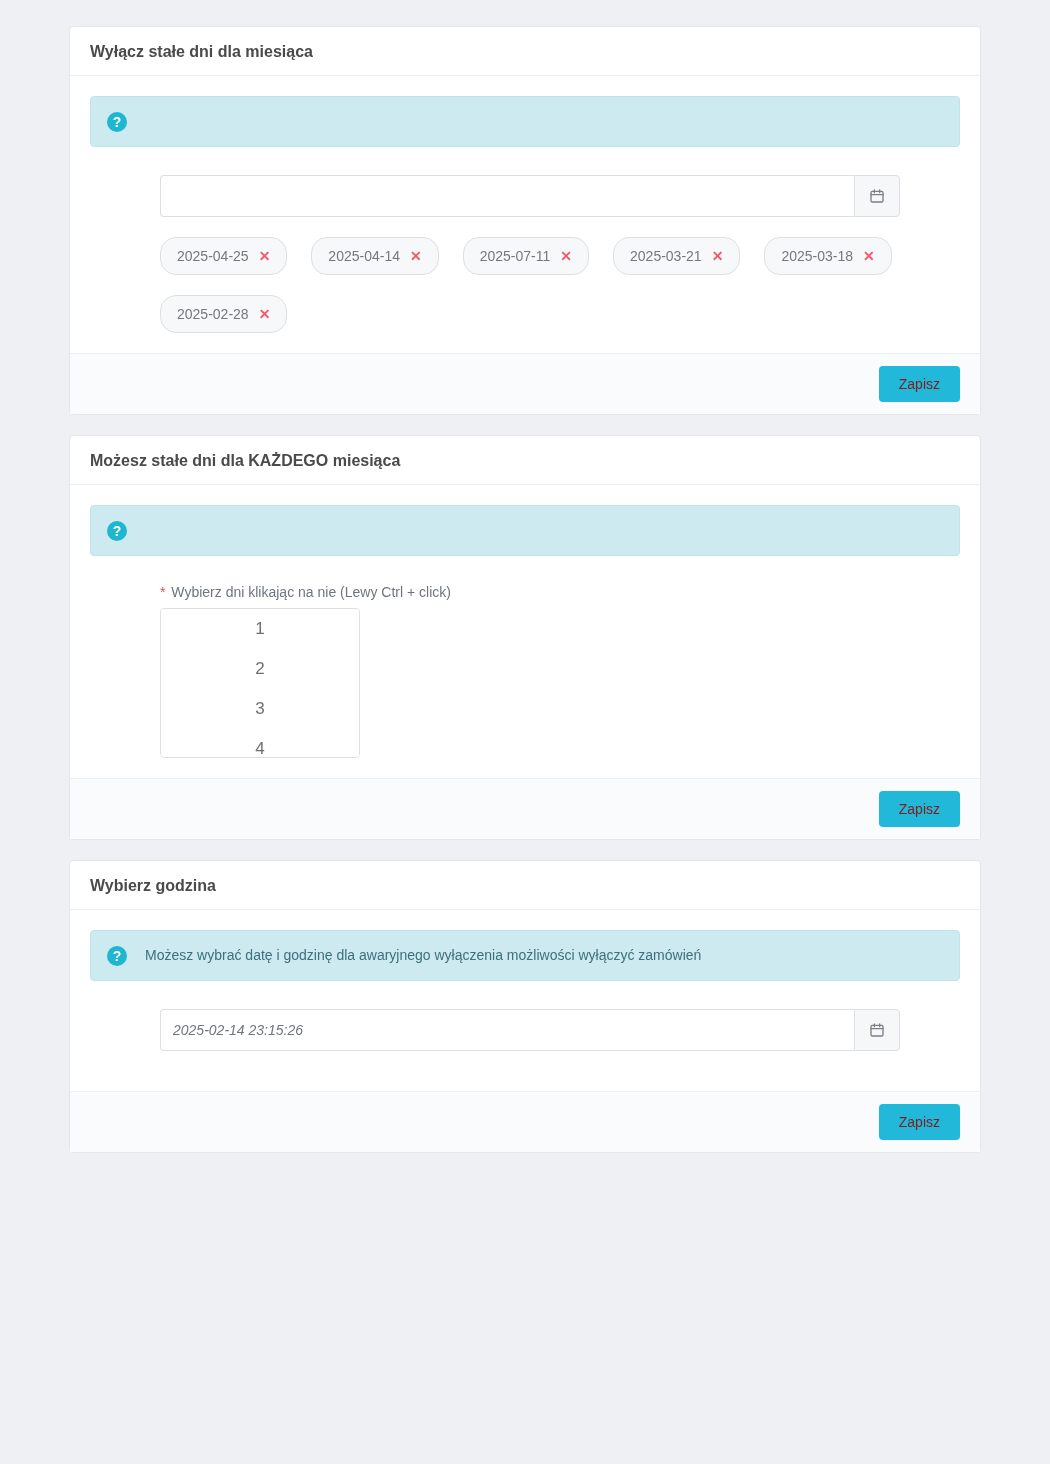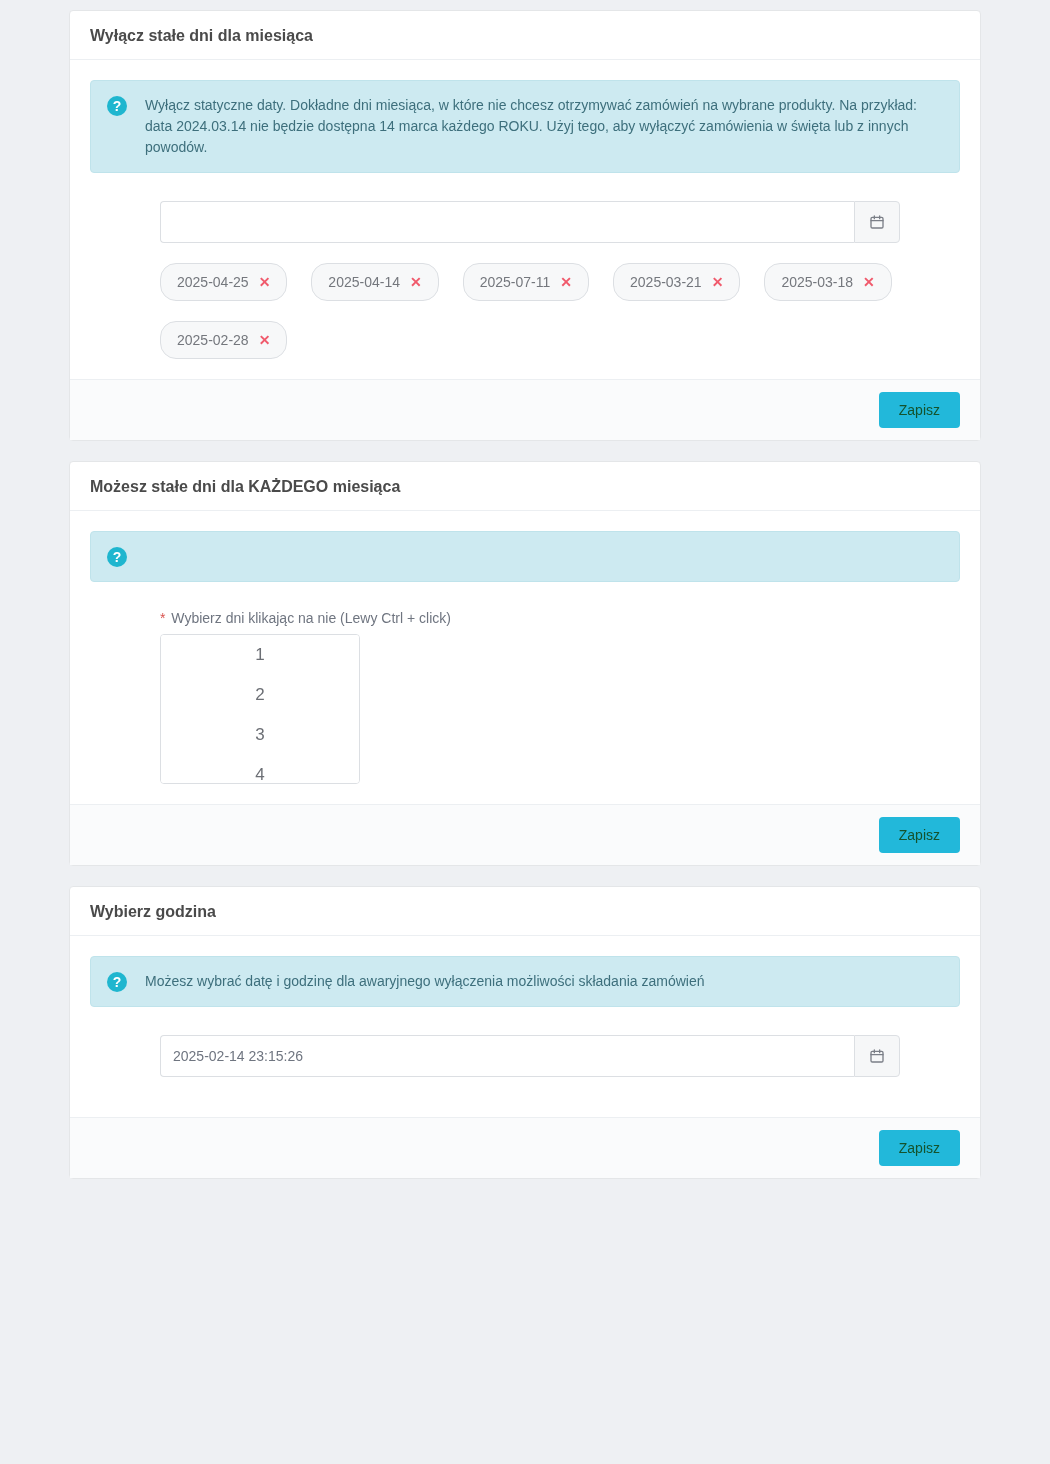--- a/index.html
+++ b/index.html
@@ -6,21 +6,21 @@
   html, body {
     margin: 0;
     padding: 0;
     background: #eef0f3;
     font-family: "Helvetica Neue", Helvetica, Arial, sans-serif;
     color: #555;
     font-size: 14px;
   }
   .page {
     width: 932px;
-    margin: 0 auto;
+    margin: 16px auto;
     padding: 10px;
   }
   .panel {
     background: #fff;
     border: 1px solid #e4e6e8;
     border-radius: 4px;
     margin-bottom: 20px;
   }
   .panel-header {
     padding: 16px 20px 14px 20px;
@@ -91,20 +91,21 @@
     flex: 1 1 auto;
     border: 1px solid #dcdfe3;
     border-right: none;
     border-radius: 4px 0 0 4px;
     padding: 10px 12px;
     font-size: 14px;
     color: #6f7580;
     background: #fff;
     outline: none;
     height: 42px;
+    font-style: italic;
   }
   .input-addon {
     flex: 0 0 auto;
     width: 46px;
     border: 1px solid #dcdfe3;
     border-radius: 0 4px 4px 0;
     background: #f6f7f8;
     display: flex;
     align-items: center;
     justify-content: center;
@@ -136,21 +137,21 @@
   }
   .date-chip .x {
     color: #f05a6c;
     font-weight: 700;
     cursor: pointer;
     font-size: 14px;
     line-height: 1;
   }
   .btn-primary {
     background: #22b8da;
-    color: #14532d;
+    color: #7f1d1d;
     border: none;
     border-radius: 4px;
     padding: 10px 20px;
     font-size: 14px;
     cursor: pointer;
   }
   .multi-select {
     width: 200px;
     height: 150px;
     border: 1px solid #dcdfe3;
@@ -178,21 +179,20 @@
 
   <div class="panel">
     <div class="panel-header">
       <h3 class="panel-title">Wyłącz stałe dni dla miesiąca</h3>
     </div>
     <div class="panel-body">
       <div class="alert-info">
         <div class="help-icon">
           <div class="help-circle">?</div>
         </div>
-        <div>Wyłącz statyczne daty. Dokładne dni miesiąca, w które nie chcesz otrzymywać zamówień na wybrane produkty. Na przykład: data 2024.03.14 nie będzie dostępna 14 marca każdego ROKU. Użyj tego, aby wyłączyć zamówienia w święta lub z innych powodów.</div>
       </div>
       <div class="form-block">
         <div class="input-group">
           <input type="text" class="input-text" value="" style="">
           <div class="input-addon">
             <svg class="calendar-svg" viewBox="0 0 24 24">
               <rect x="3" y="5" width="18" height="16" rx="2"></rect>
               <line x1="3" y1="10" x2="21" y2="10"></line>
               <line x1="8" y1="3" x2="8" y2="7"></line>
               <line x1="16" y1="3" x2="16" y2="7"></line>
@@ -262,21 +262,21 @@
 
   <div class="panel section3">
     <div class="panel-header">
       <h3 class="panel-title">Wybierz godzina</h3>
     </div>
     <div class="panel-body">
       <div class="alert-info">
         <div class="help-icon">
           <div class="help-circle">?</div>
         </div>
-        <div>Możesz wybrać datę i godzinę dla awaryjnego wyłączenia możliwości składania zamówień</div>
+        <div>Możesz wybrać datę i godzinę dla awaryjnego wyłączenia możliwości wyłączyć zamówień</div>
       </div>
       <div class="form-block">
         <div class="input-group">
           <input type="text" class="input-text" value="2025-02-14 23:15:26" style="">
           <div class="input-addon">
             <svg class="calendar-svg" viewBox="0 0 24 24">
               <rect x="3" y="5" width="18" height="16" rx="2"></rect>
               <line x1="3" y1="10" x2="21" y2="10"></line>
               <line x1="8" y1="3" x2="8" y2="7"></line>
               <line x1="16" y1="3" x2="16" y2="7"></line>

